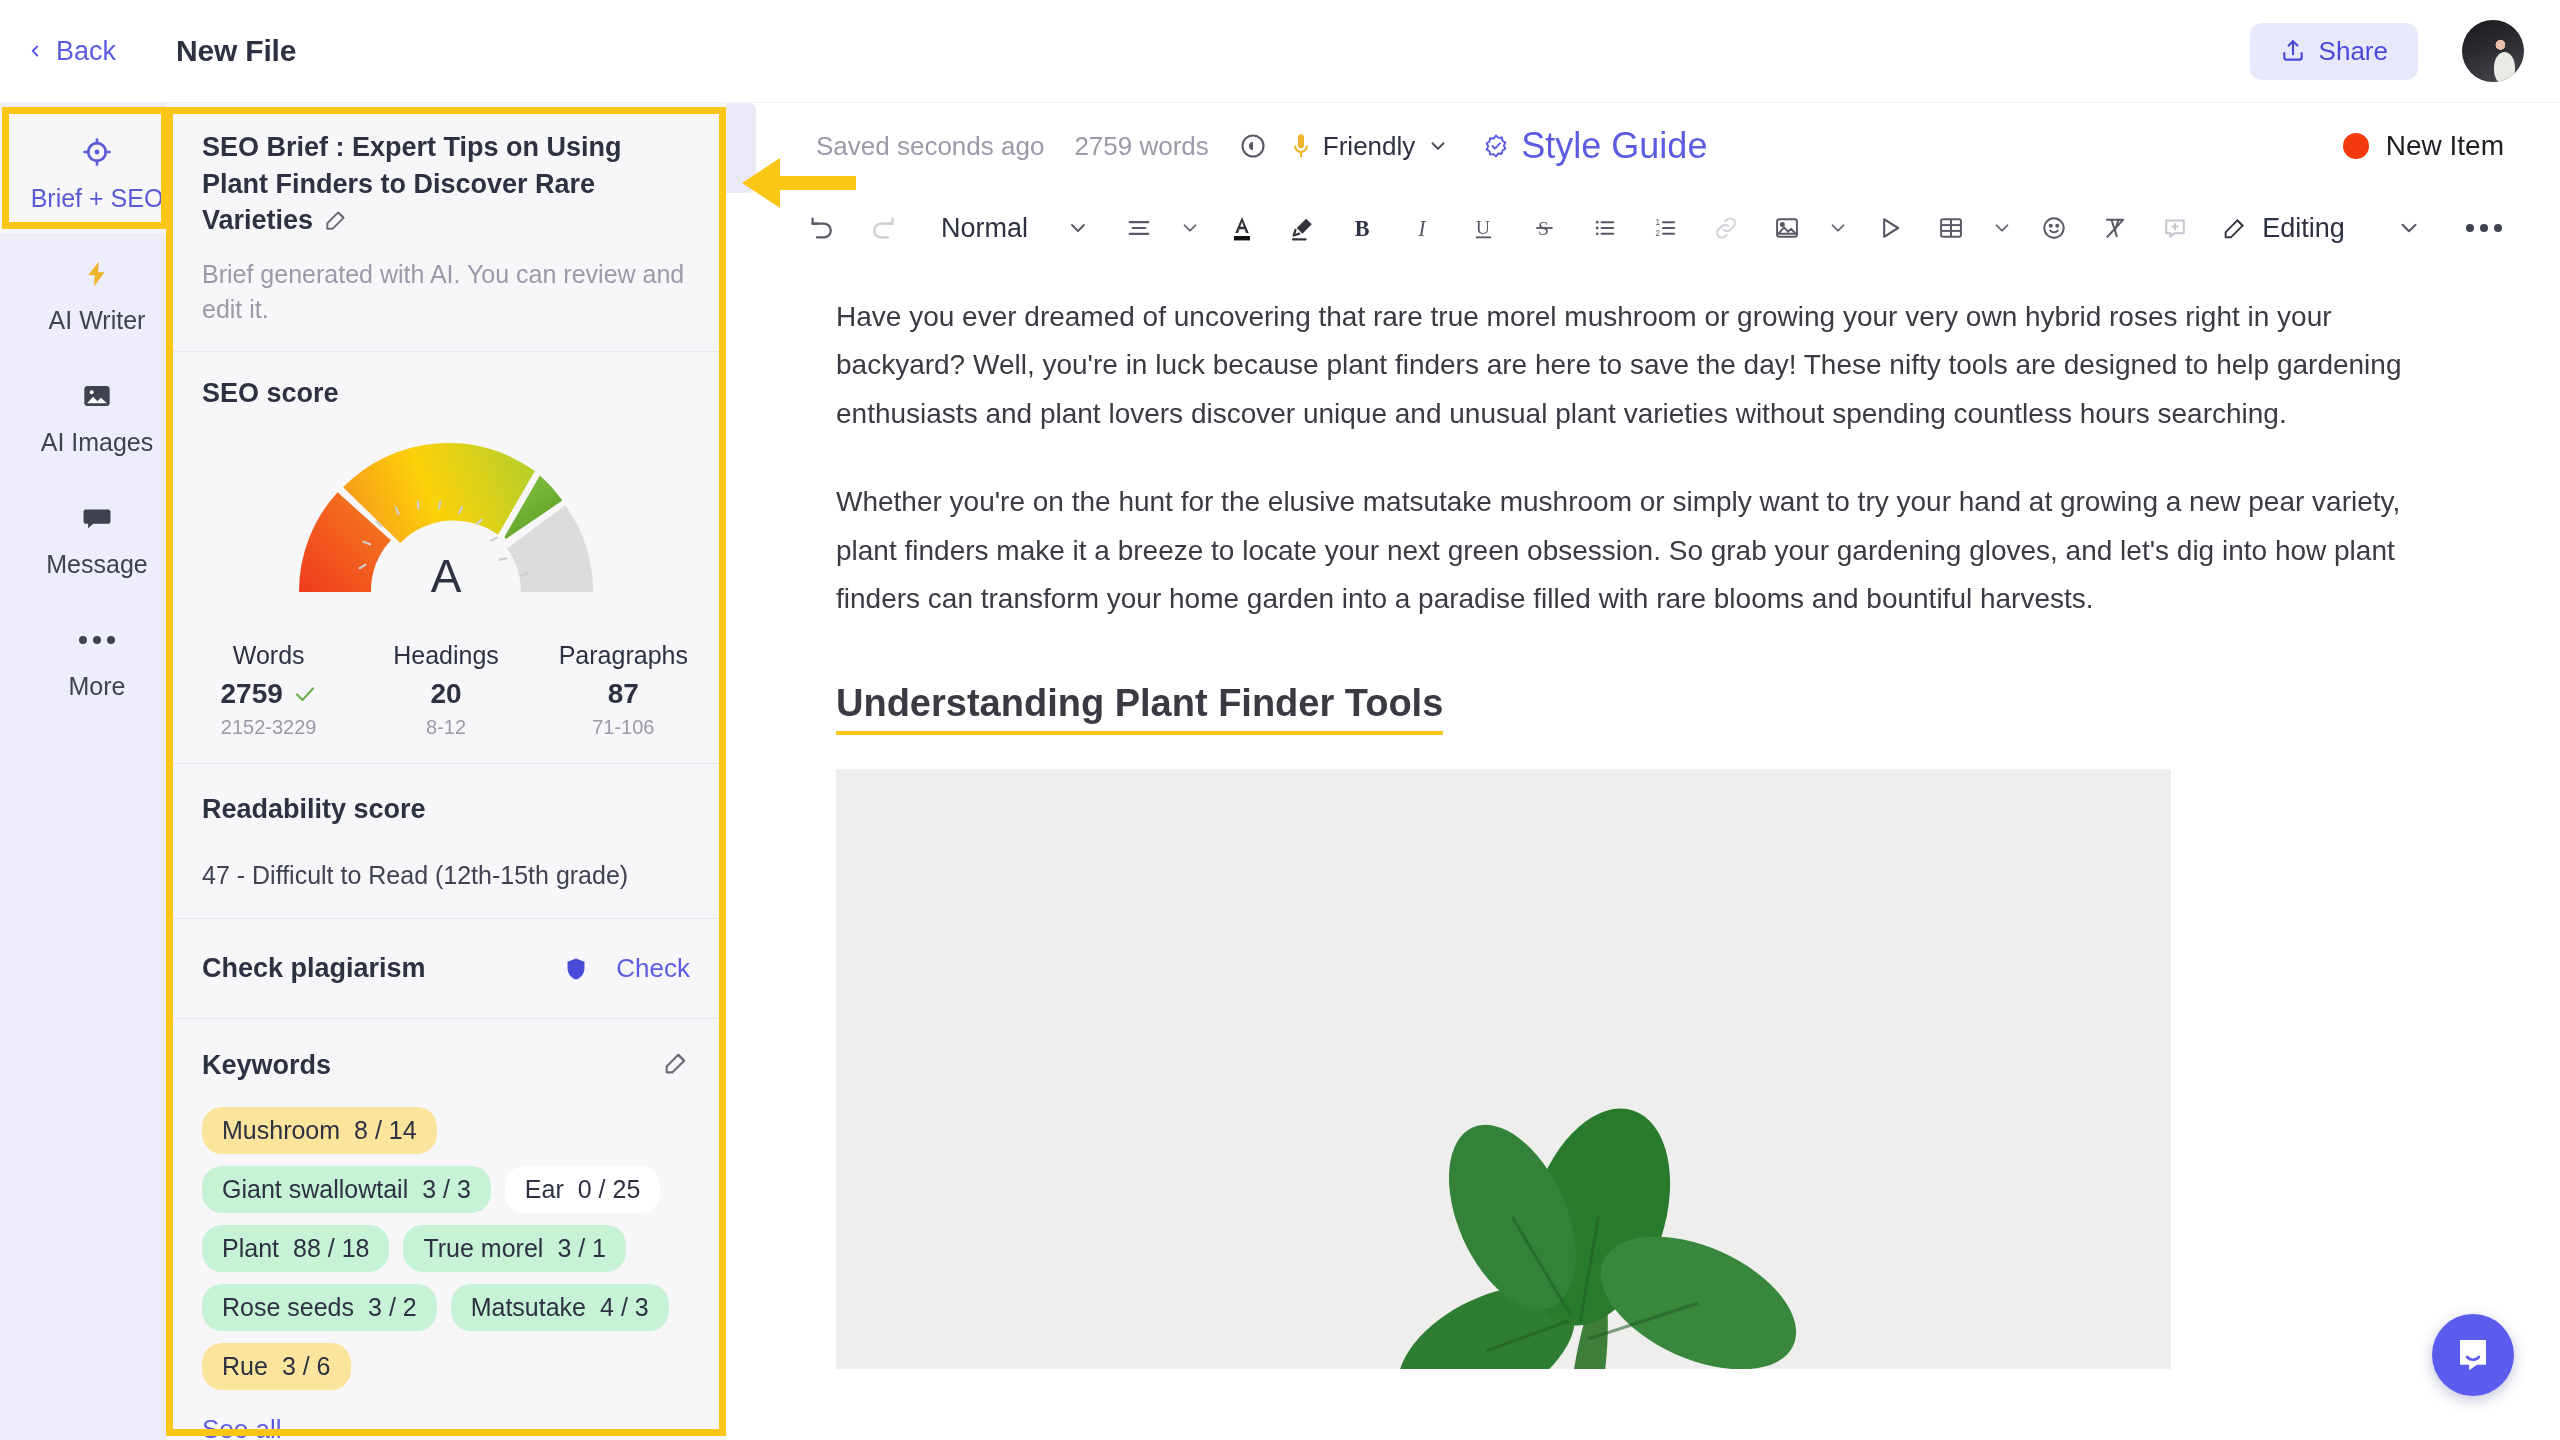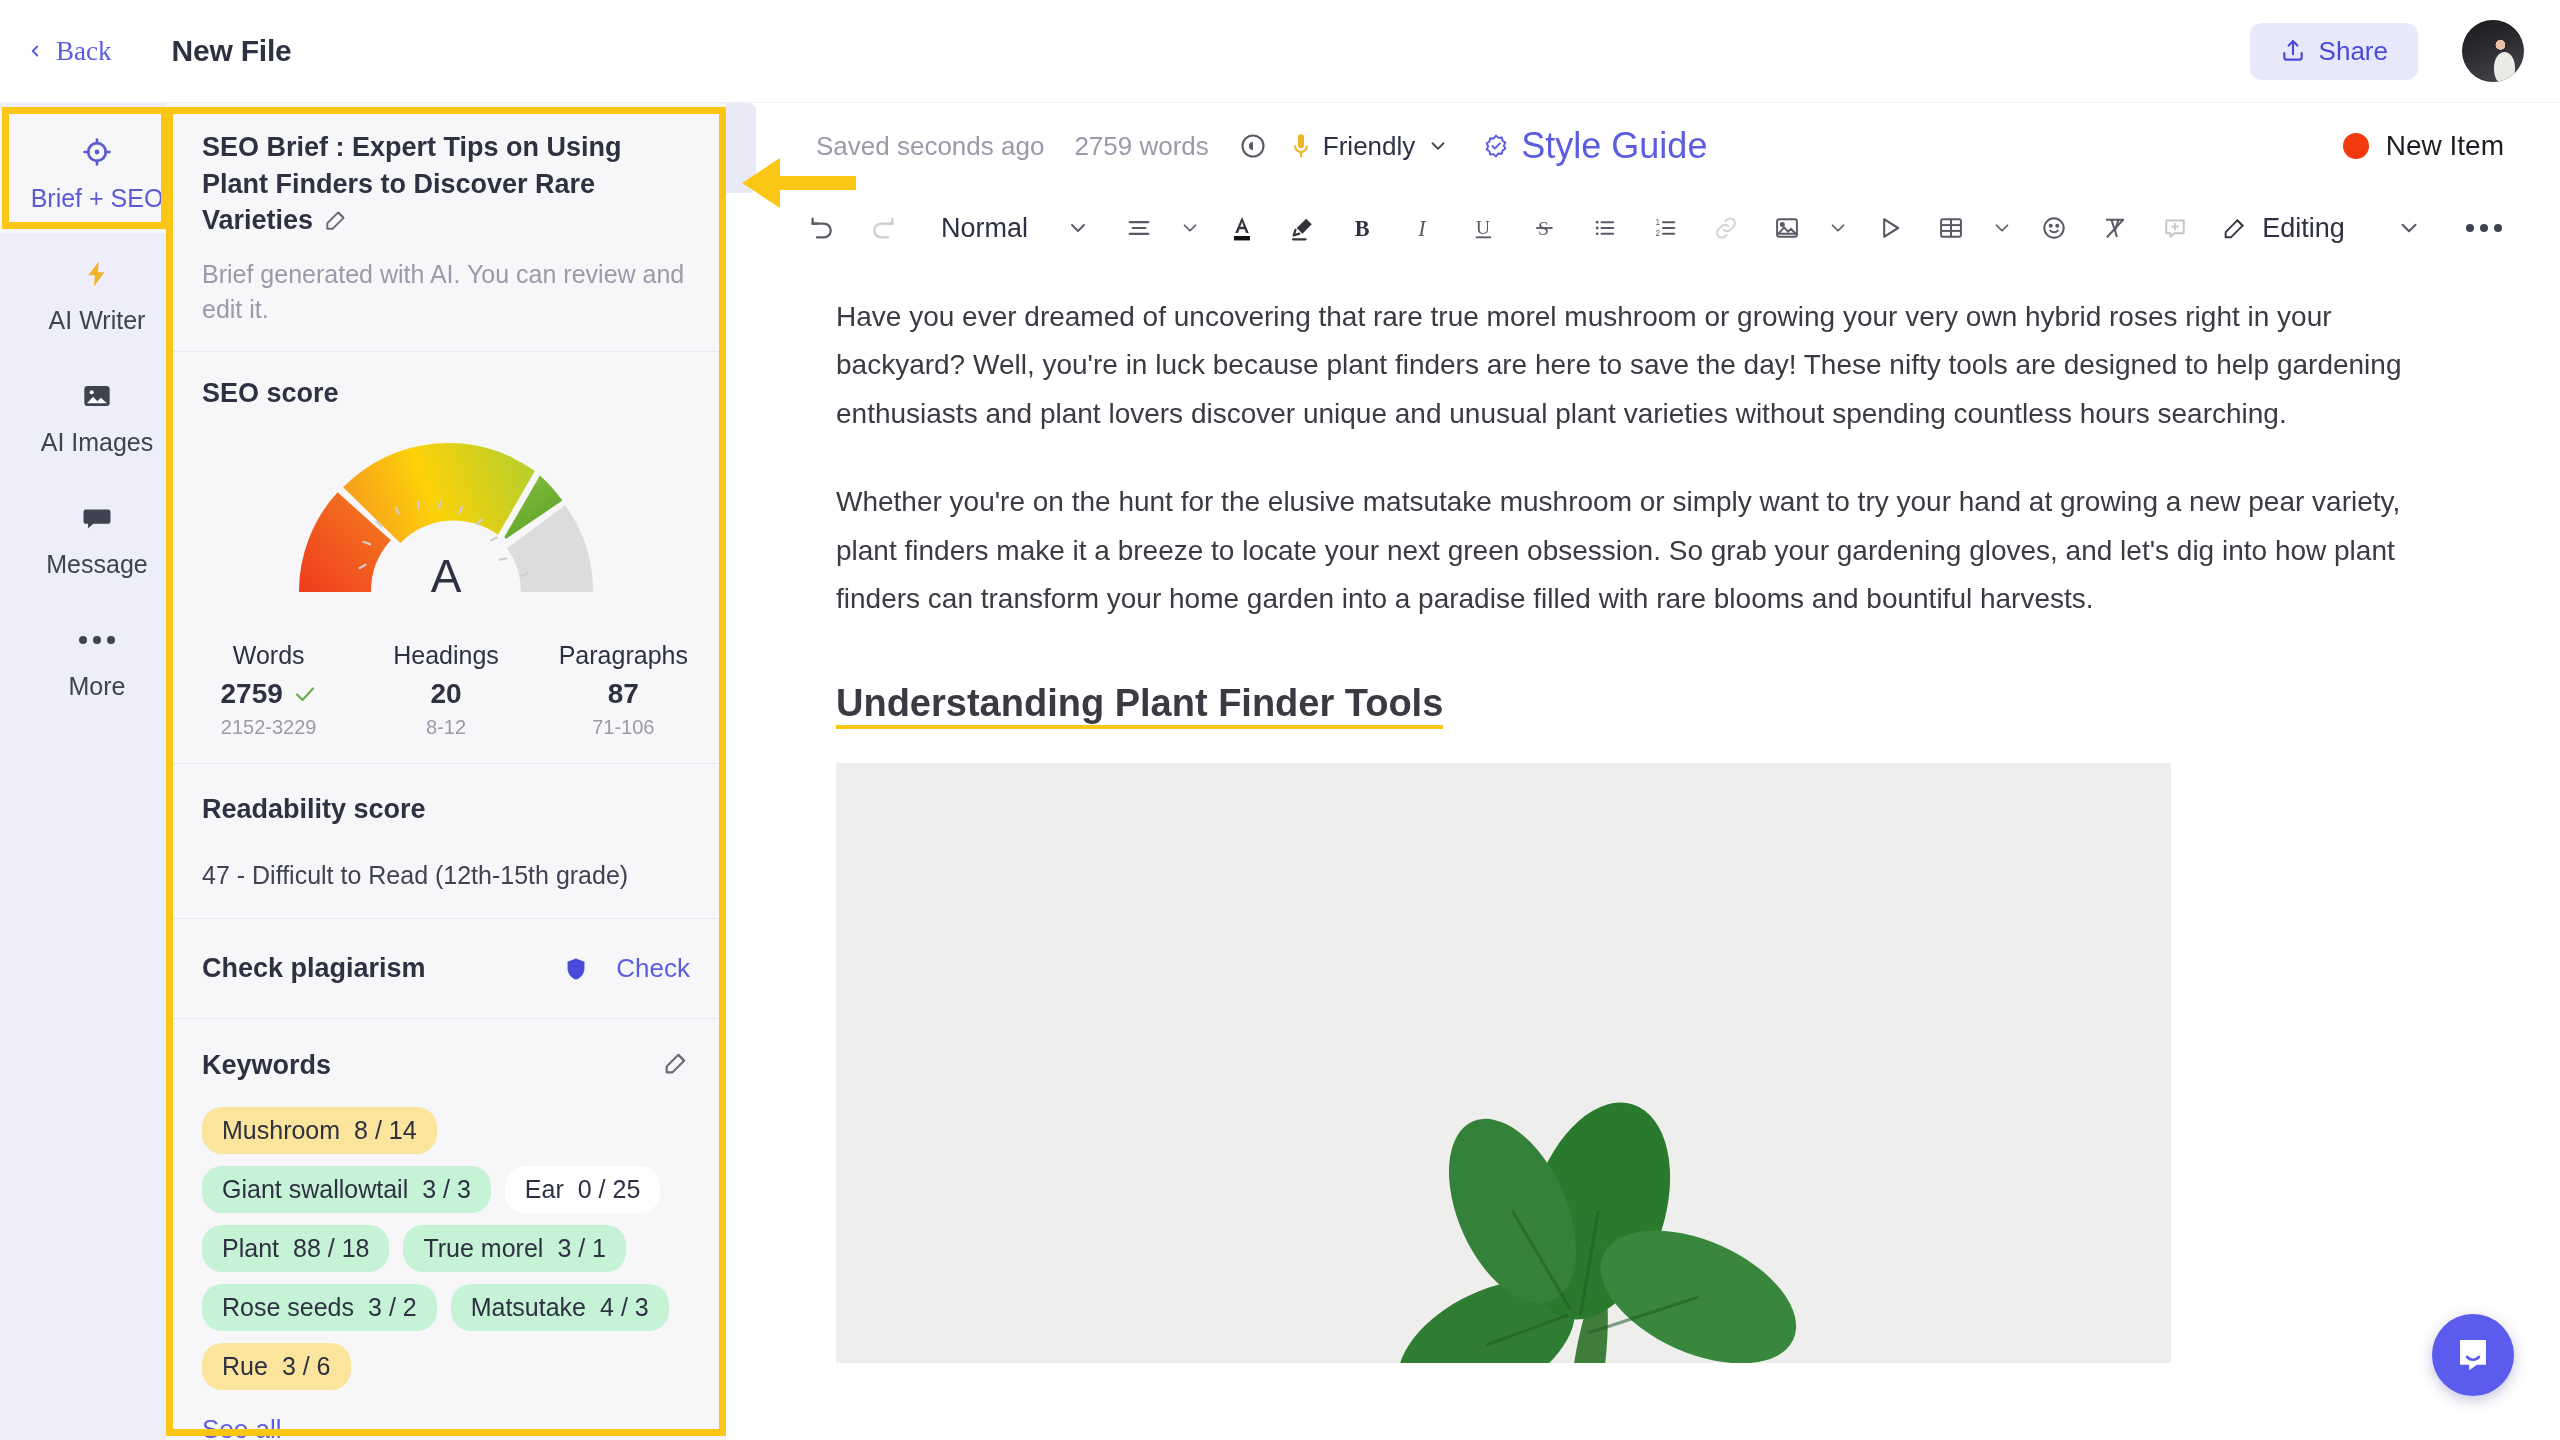--- a/index.html
+++ b/index.html
@@ -14,21 +14,21 @@
 
   
   .topbar {
     position: absolute; top: 0; left: 0; width: 2560px; height: 103px;
     background: #ffffff;
     display: flex; align-items: center;
     border-bottom: 1px solid #f0f0f4;
   }
   .back-btn {
     display: flex; align-items: center; gap: 12px;
-    margin-left: 26px; color: #5c5ce0; font-size: 27px; cursor: pointer; font-family: Liberation Serif, serif;
+    margin-left: 26px; color: #5c5ce0; font-size: 27px; cursor: pointer;
   }
   .back-chevron { display: block; width: 18px; height: 18px; }
   .file-title {
     margin-left: 60px; font-size: 30px; font-weight: 700; color: #2d3142;
     letter-spacing: -0.2px;
   }
   .topbar-right {
     margin-left: auto; display: flex; align-items: center; gap: 44px; margin-right: 36px;
   }
   .share-btn {
@@ -167,21 +167,21 @@
   .tb .dots3 { display: flex; gap: 6px; }
   .tb .dots3 i { width: 8px; height: 8px; border-radius: 50%; background: #3f4251; display: block; }
 
   .doc { padding: 26px 110px 0 110px; }
   .doc p {
     font-size: 28px; line-height: 1.73; color: #3a3a42; margin-bottom: 40px;
     max-width: 1680px;
   }
   .doc h2 {
     font-size: 38px; font-weight: 700; color: #3a3a42; margin-top: 18px;
-    display: inline-block; border-bottom: 4px solid #fcc616; 
+    display: inline-block; border-bottom: 4px solid #fcc616; padding-bottom: 6px;
   }
   .doc-img {
     margin-top: 34px; width: 1335px; height: 600px;
     background: #eeeeec; position: relative; overflow: hidden;
   }
   .plant { position: absolute; left: 50%; top: 42%; transform: translateX(-38%); }
 
   .intercom {
     position: absolute; right: 46px; bottom: 44px;
     width: 82px; height: 82px; border-radius: 50%;

